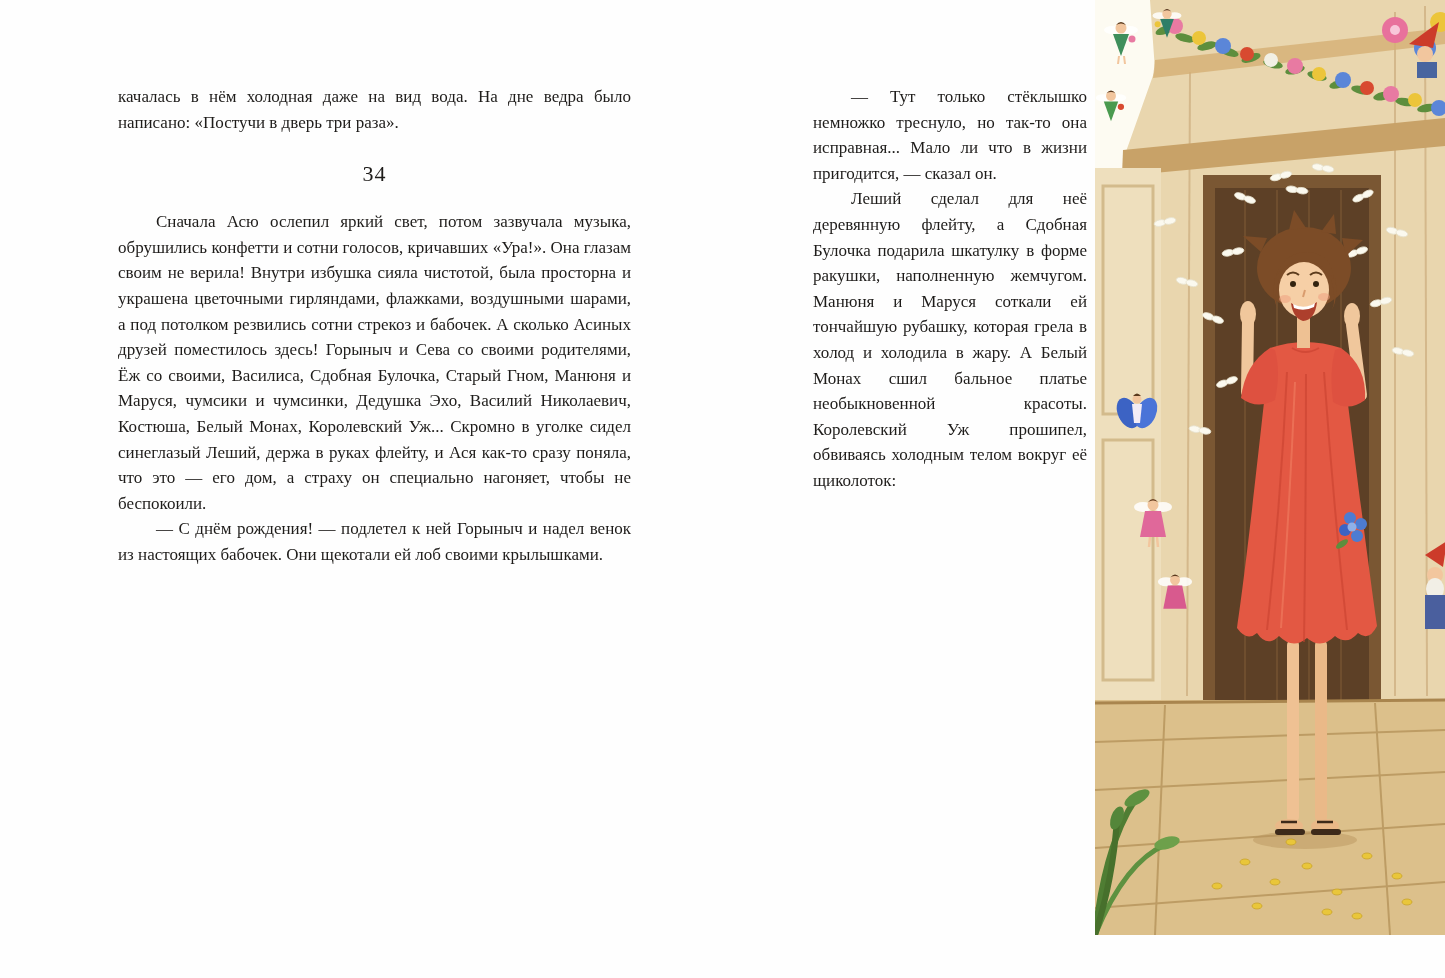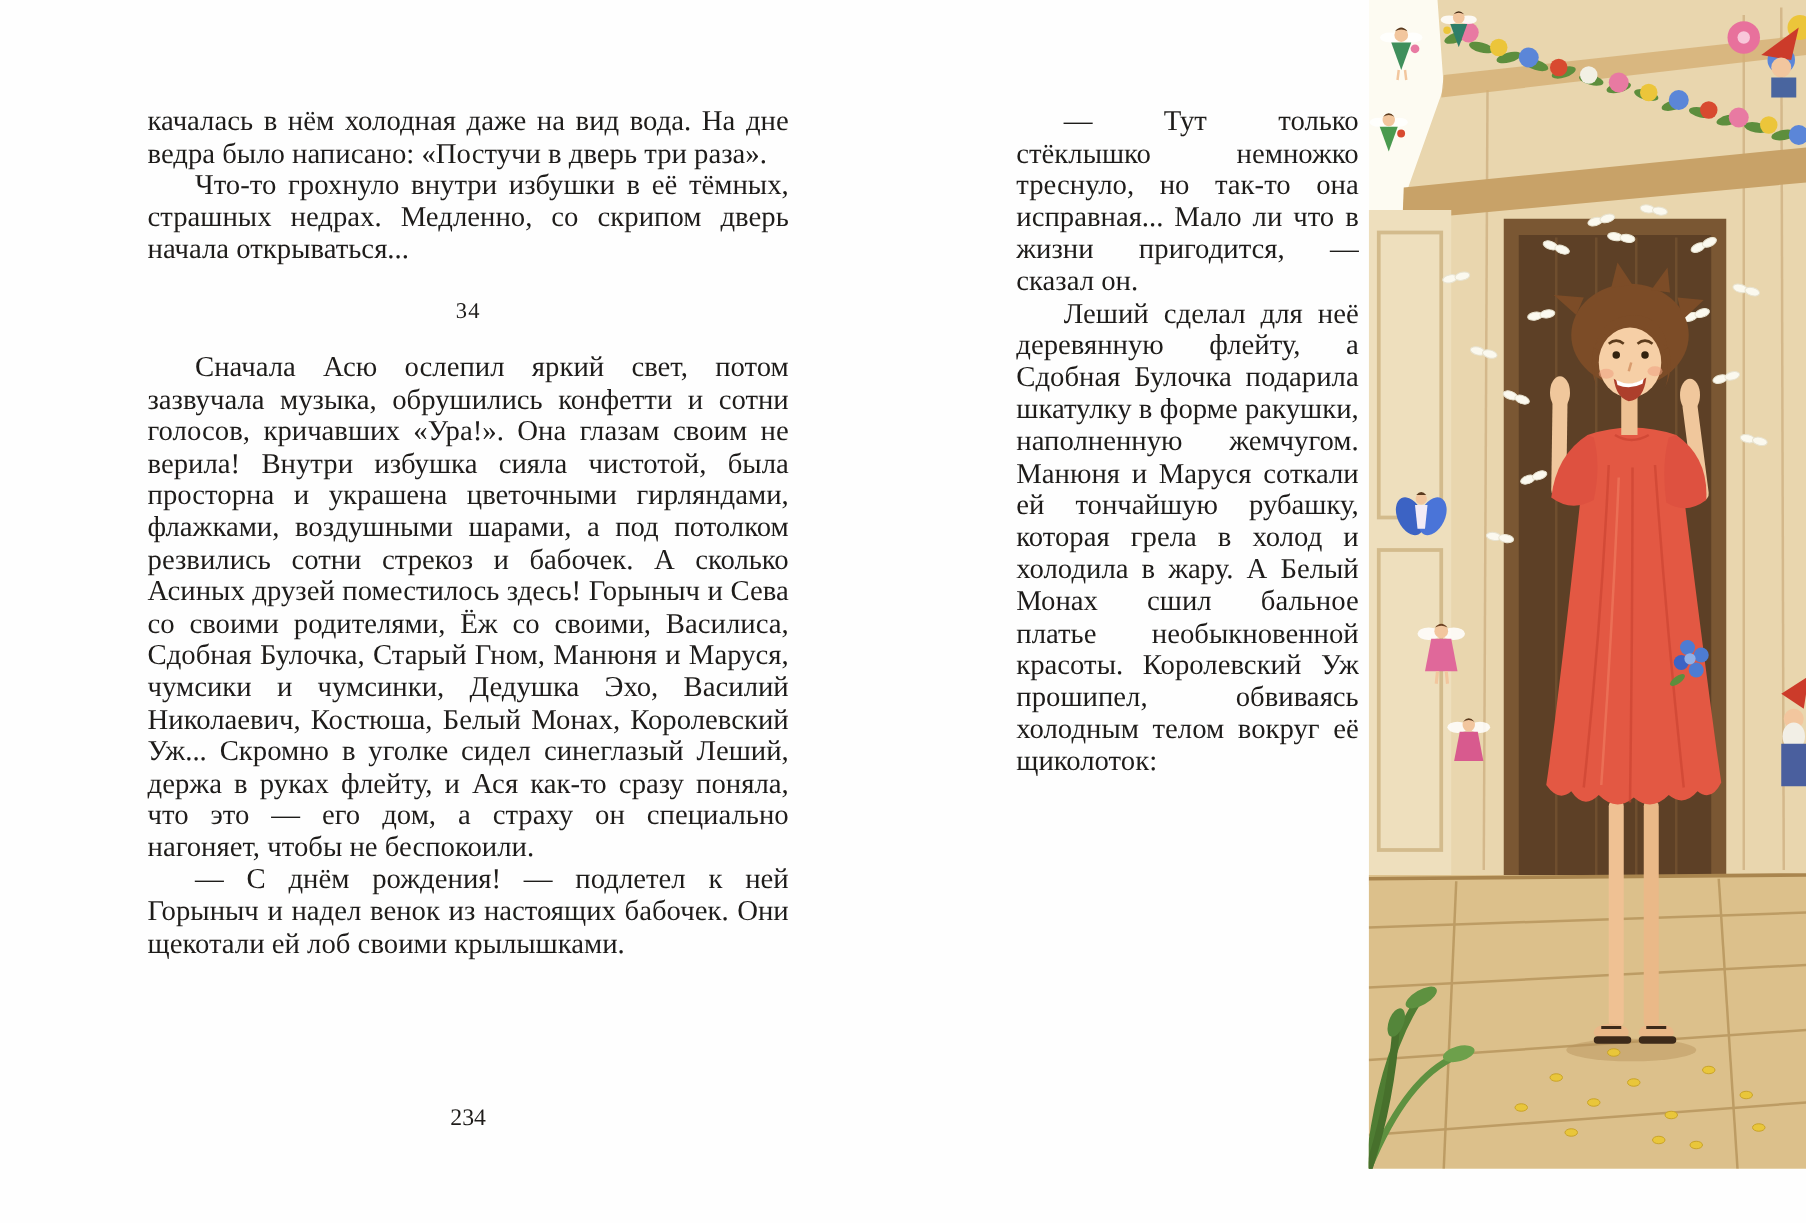--- a/index.html
+++ b/index.html
@@ -6,31 +6,31 @@
   html,body { width:1445px; height:978px; }
   body {
     background:#fefefe;
     font-family:"Liberation Serif","DejaVu Serif",serif;
     color:#1e1c1a;
     position:relative;
     overflow:hidden;
   }
   .spread { position:absolute; inset:0; }
   .text-col p.para {
-    font-size:23px;
+    font-size:17px;
     line-height:25.6px;
     text-align:justify;
   }
   .text-col p.para.indent { text-indent:38px; }
   .left-column {
     position:absolute; left:118px; top:84px; width:513px;
   }
   .chapter-heading {
     text-align:center;
-    font-size:18px;
+    font-size:22px;
     font-weight:normal;
     margin:26px 0 22px 0;
     letter-spacing:1px;
   }
   .page-number {
     position:absolute; left:118px; top:884px; width:513px;
     text-align:center; font-size:19px;
   }
   .right-column {
     position:absolute; left:813px; top:84px; width:274px;
@@ -41,30 +41,28 @@
   .illustration svg { display:block; width:100%; height:100%; }
 </style>
 </head>
 <body>
 
 <div class="spread">
 
   <main class="left-column">
     <div class="text-col">
         <p class="para">качалась в нём холодная даже на вид вода. На дне ведра было написано: «Постучи в дверь три раза».</p>
-        <p class="para indent">Что-то грохнуло внутри избушки в её тёмных, страшных недрах. Медленно, со скрипом дверь начала открываться...</p>
       </div>
     <h2 class="chapter-heading">34</h2>
     <div class="text-col">
         <p class="para indent">Сначала Асю ослепил яркий свет, потом зазвучала музыка, обрушились конфетти и сотни голосов, кричавших «Ура!». Она глазам своим не верила! Внутри избушка сияла чистотой, была просторна и украшена цветочными гирляндами, флажками, воздушными шарами, а под потолком резвились сотни стрекоз и бабочек. А сколько Асиных друзей поместилось здесь! Горыныч и Сева со своими родителями, Ёж со своими, Василиса, Сдобная Булочка, Старый Гном, Манюня и Маруся, чумсики и чумсинки, Дедушка Эхо, Василий Николаевич, Костюша, Белый Монах, Королевский Уж... Скромно в уголке сидел синеглазый Леший, держа в руках флейту, и Ася как-то сразу поняла, что это — его дом, а страху он специально нагоняет, чтобы не беспокоили.</p>
         <p class="para indent">— С днём рождения! — подлетел к ней Горыныч и надел венок из настоящих бабочек. Они щекотали ей лоб своими крылышками.</p>
       </div>
   </main>
 
-  <div class="page-number">234</div>
 
   <aside class="right-column">
     <div class="text-col">
         <p class="para indent">— Тут только стёклышко немножко треснуло, но так-то она исправная... Мало ли что в жизни пригодится, — сказал он.</p>
         <p class="para indent">Леший сделал для неё деревянную флейту, а Сдобная Булочка подарила шкатулку в форме ракушки, наполненную жемчугом. Манюня и Маруся соткали ей тончайшую рубашку, которая грела в холод и холодила в жару. А Белый Монах сшил бальное платье необыкновенной красоты. Королевский Уж прошипел, обвиваясь холодным телом вокруг её щиколоток:</p>
       </div>
   </aside>
 
   <div class="illustration">
     <svg viewBox="0 0 350 935" xmlns="http://www.w3.org/2000/svg">

